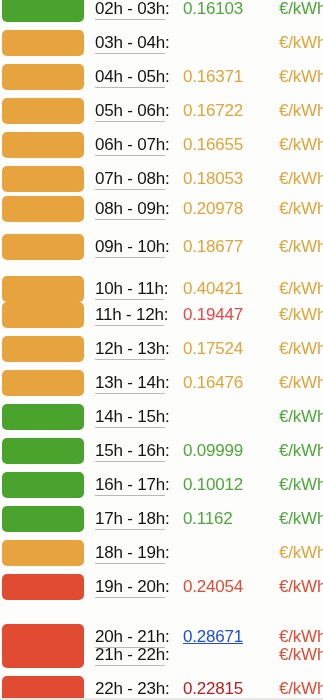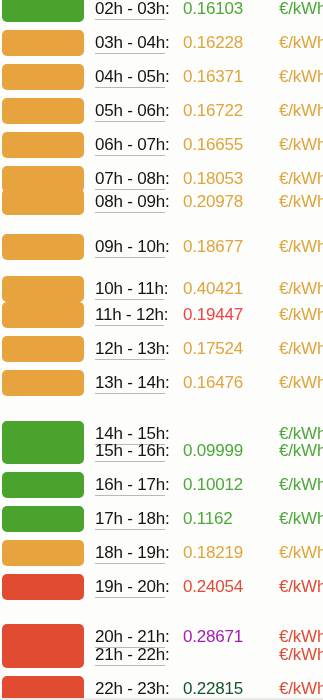--- a/index.html
+++ b/index.html
@@ -107,21 +107,20 @@
       <div class="row-text">
         <div class="price-label"><span class="lbl-range">02h - 03h</span><span class="lbl-colon">:</span></div>
         <div class="price-value" style="color: rgb(77, 168, 58);">0.16103</div>
         <div class="price-unit" style="color: rgb(77, 168, 58);">€/kWh</div>
       </div>
     </div>
     <div class="price-row" style="top: 29px;">
       <div class="price-swatch" style="background: rgb(231, 163, 62);"></div>
       <div class="row-text">
         <div class="price-label"><span class="lbl-range">03h - 04h</span><span class="lbl-colon">:</span></div>
-        <div class="price-value" style="color: rgb(224, 164, 60);">0.16228</div>
         <div class="price-unit" style="color: rgb(224, 164, 60);">€/kWh</div>
       </div>
     </div>
     <div class="price-row" style="top: 63px;">
       <div class="price-swatch" style="background: rgb(231, 163, 62);"></div>
       <div class="row-text">
         <div class="price-label"><span class="lbl-range">04h - 05h</span><span class="lbl-colon">:</span></div>
         <div class="price-value" style="color: rgb(224, 164, 60);">0.16371</div>
         <div class="price-unit" style="color: rgb(224, 164, 60);">€/kWh</div>
       </div>
@@ -143,21 +142,21 @@
       </div>
     </div>
     <div class="price-row" style="top: 165px;">
       <div class="price-swatch" style="background: rgb(231, 163, 62);"></div>
       <div class="row-text">
         <div class="price-label"><span class="lbl-range">07h - 08h</span><span class="lbl-colon">:</span></div>
         <div class="price-value" style="color: rgb(224, 164, 60);">0.18053</div>
         <div class="price-unit" style="color: rgb(224, 164, 60);">€/kWh</div>
       </div>
     </div>
-    <div class="price-row" style="top: 188px;">
+    <div class="price-row" style="top: 195px;">
       <div class="price-swatch" style="background: rgb(231, 163, 62);"></div>
       <div class="row-text">
         <div class="price-label"><span class="lbl-range">08h - 09h</span><span class="lbl-colon">:</span></div>
         <div class="price-value" style="color: rgb(224, 164, 60);">0.20978</div>
         <div class="price-unit" style="color: rgb(224, 164, 60);">€/kWh</div>
       </div>
     </div>
     <div class="price-row" style="top: 233px;">
       <div class="price-swatch" style="background: rgb(231, 163, 62);"></div>
       <div class="row-text">
@@ -191,21 +190,21 @@
       </div>
     </div>
     <div class="price-row" style="top: 369px;">
       <div class="price-swatch" style="background: rgb(231, 163, 62);"></div>
       <div class="row-text">
         <div class="price-label"><span class="lbl-range">13h - 14h</span><span class="lbl-colon">:</span></div>
         <div class="price-value" style="color: rgb(224, 164, 60);">0.16476</div>
         <div class="price-unit" style="color: rgb(224, 164, 60);">€/kWh</div>
       </div>
     </div>
-    <div class="price-row" style="top: 403px; margin-top: 17px;">
+    <div class="price-row" style="top: 403px;">
       <div class="price-swatch" style="background: rgb(74, 163, 44);"></div>
       <div class="row-text">
         <div class="price-label"><span class="lbl-range">14h - 15h</span><span class="lbl-colon">:</span></div>
         <div class="price-unit" style="color: rgb(77, 168, 58);">€/kWh</div>
       </div>
     </div>
     <div class="price-row" style="top: 437px;">
       <div class="price-swatch" style="background: rgb(74, 163, 44);"></div>
       <div class="row-text">
         <div class="price-label"><span class="lbl-range">15h - 16h</span><span class="lbl-colon">:</span></div>
@@ -226,49 +225,48 @@
       <div class="row-text">
         <div class="price-label"><span class="lbl-range">17h - 18h</span><span class="lbl-colon">:</span></div>
         <div class="price-value" style="color: rgb(77, 168, 58);">0.1162</div>
         <div class="price-unit" style="color: rgb(77, 168, 58);">€/kWh</div>
       </div>
     </div>
     <div class="price-row" style="top: 539px;">
       <div class="price-swatch" style="background: rgb(231, 163, 62);"></div>
       <div class="row-text">
         <div class="price-label"><span class="lbl-range">18h - 19h</span><span class="lbl-colon">:</span></div>
-        <div class="price-value" style="color: rgb(224, 164, 60);">0.18219</div>
         <div class="price-unit" style="color: rgb(224, 164, 60);">€/kWh</div>
       </div>
     </div>
     <div class="price-row" style="top: 573px;">
       <div class="price-swatch" style="background: rgb(224, 75, 49);"></div>
       <div class="row-text">
         <div class="price-label"><span class="lbl-range">19h - 20h</span><span class="lbl-colon">:</span></div>
         <div class="price-value" style="color: rgb(224, 75, 53);">0.24054</div>
         <div class="price-unit" style="color: rgb(224, 75, 53);">€/kWh</div>
       </div>
     </div>
     <div class="price-row" style="top: 607px; margin-top: 16px;">
       <div class="price-swatch" style="background: rgb(224, 75, 49);"></div>
       <div class="row-text">
         <div class="price-label"><span class="lbl-range">20h - 21h</span><span class="lbl-colon">:</span></div>
-        <div class="price-value" style="color: #a21caf;">0.28671</div>
+        <div class="price-value" style="color: #1d4ed8; text-decoration: underline;">0.28671</div>
         <div class="price-unit" style="color: rgb(224, 75, 53);">€/kWh</div>
       </div>
     </div>
     <div class="price-row" style="top: 641px;">
       <div class="price-swatch" style="background: rgb(224, 75, 49);"></div>
       <div class="row-text">
         <div class="price-label"><span class="lbl-range">21h - 22h</span><span class="lbl-colon">:</span></div>
         <div class="price-unit" style="color: rgb(224, 75, 53);">€/kWh</div>
       </div>
     </div>
     <div class="price-row" style="top: 675px;">
       <div class="price-swatch" style="background: rgb(224, 75, 49);"></div>
       <div class="row-text">
         <div class="price-label"><span class="lbl-range">22h - 23h</span><span class="lbl-colon">:</span></div>
-        <div class="price-value" style="color: #14532d;">0.22815</div>
+        <div class="price-value" style="color: #b91c1c;">0.22815</div>
         <div class="price-unit" style="color: rgb(224, 75, 53);">€/kWh</div>
       </div>
     </div>
     <div class="list-bottom-rule"></div>
 </div>
 
 </body></html>

